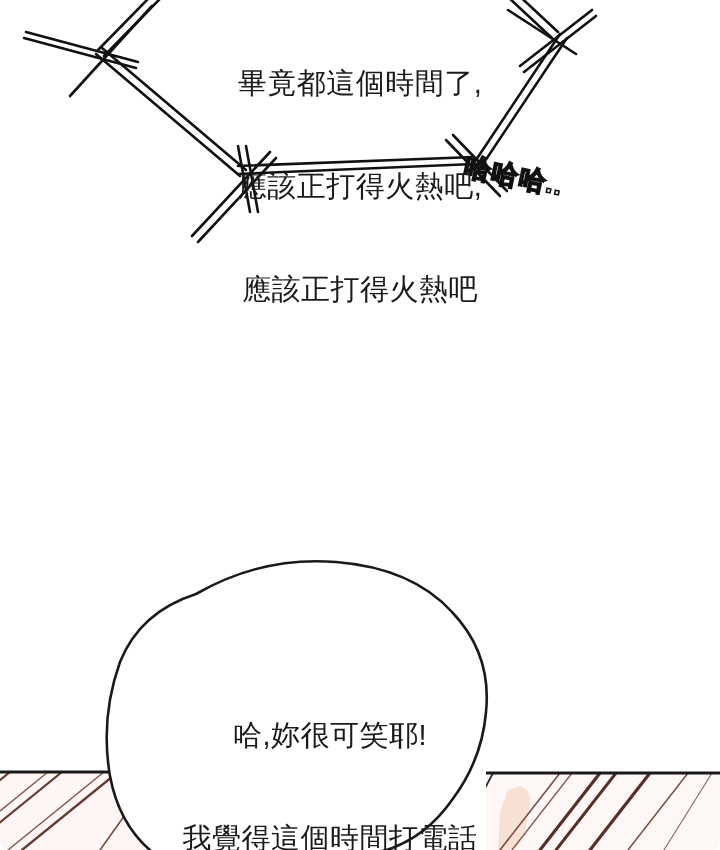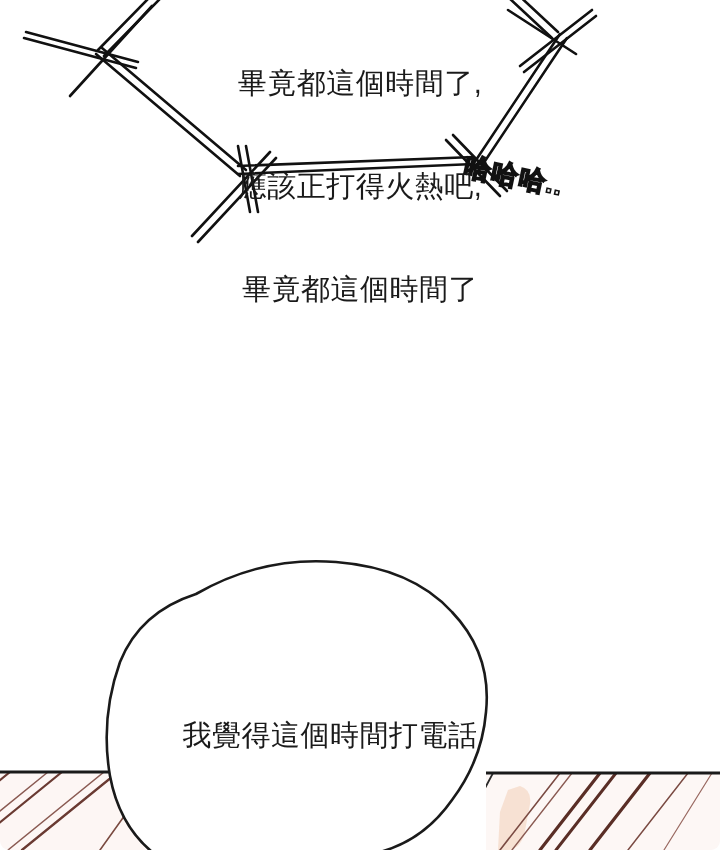--- a/index.html
+++ b/index.html
@@ -155,37 +155,38 @@
         <path d="M 520 66 L 592 10"></path>
         <path d="M 524 72 L 596 16"></path>
         <path d="M 508 10 L 576 54"></path>
       </g>
     </g>
   </svg>
 
   <div id="bubble-top-text" class="bubble-text">
     <span class="bubble-line">畢竟都這個時間了,</span>
     <span class="bubble-line">應該正打得火熱吧,</span>
-    <span class="bubble-line">畢竟都這個時間了</span>
+    <span class="bubble-line">應該正打得火熱吧</span>
   </div>
 
   <div id="sfx-laugh">哈哈哈..</div>
 
   <svg class="layer" id="bubble-bottom-art" viewBox="0 0 720 850" width="720" height="850" preserveAspectRatio="none">
     <path d="M 196 594
              Q 262 556 336 562
              Q 412 568 452 612
              Q 492 654 486 712
              Q 482 760 452 800
              Q 424 840 380 852
              L 160 858
              Q 120 830 110 776
              Q 100 718 120 662
              Q 140 612 196 594 Z" fill="#ffffff" stroke="#1a1a1a" stroke-width="2.6" stroke-linejoin="round"></path>
   </svg>
 
   <div id="bubble-bottom-text" class="bubble-text">
+    <span class="bubble-line">哈,妳很可笑耶!</span>
     <span class="bubble-line">我覺得這個時間打電話</span>
     
     
   </div>
 
 </div>
 
 </body></html>

